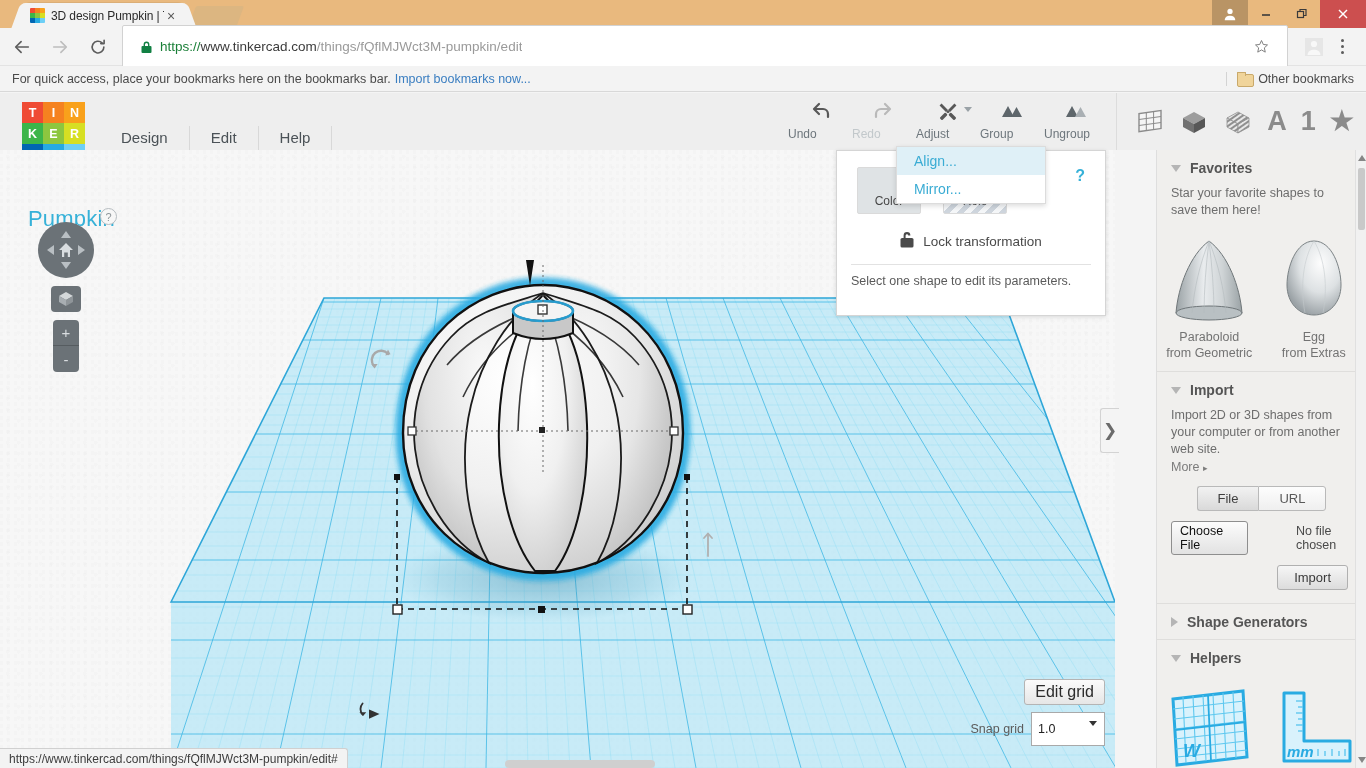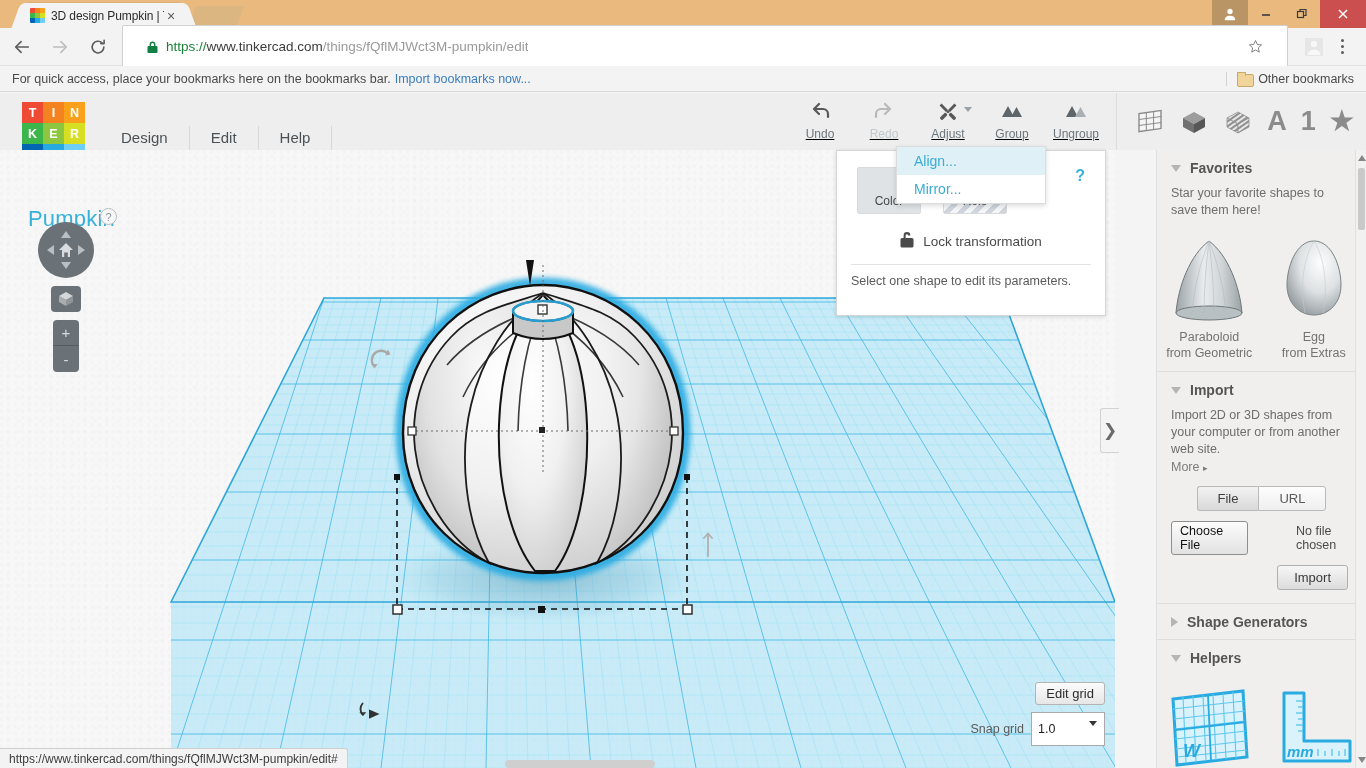--- a/index.html
+++ b/index.html
@@ -71,21 +71,21 @@
   .nav-ico {
     width: 32px; height: 32px; margin-left: 6px;
     display: flex; align-items: center; justify-content: center;
     color: #5c5c5c;
   }
   .nav-ico.dim { color: #bdbdbd; }
   .nav-ico svg { width: 18px; height: 18px; }
   .omnibox {
     flex: 1; height: 44px; margin: 0 8px 0 8px; background: #fff;
     border: 1px solid #d2d2d2; border-radius: 2px;
-    display: flex; align-items: center; padding: 0 24px;
+    display: flex; align-items: center; padding: 0 18px;
     font-size: 13.5px;
   }
   .lock { width: 11px; height: 12px; margin-right: 8px; flex: 0 0 11px; }
   .url { white-space: nowrap; overflow: hidden; color: #9a9a9a; }
   .url b { color: #3b3b3b; font-weight: 400; }
   .url .scheme { color: #1a7f37; }
   .omni-star { margin-left: auto; color: #8a8a8a; }
   .omni-star svg { width: 15px; height: 15px; display:block;}
   .nav-right { display: flex; align-items: center; padding-right: 6px; }
   .profile-chip {
@@ -131,21 +131,21 @@
     font-family: "Liberation Sans", sans-serif;
   }
   .tc-menu { position: absolute; left: 100px; top: 0; height: 57px; display: flex; align-items: flex-end; }
   .tc-menu-item {
     font-size: 15px; color: #4b5257; padding: 0 21px; height: 24px; line-height: 24px;
     border-right: 1px solid #d8d8d8; cursor: pointer;
   }
 
   .tools { position: absolute; right: 258px; top: 0; height: 57px; display: flex; align-items: flex-start; }
   .tool {
-    width: 64px; padding-top: 6px; text-align: center; cursor: pointer; position: relative; text-decoration: underline;
+    width: 64px; padding-top: 6px; cursor: pointer; position: relative;
   }
   .tool .glyph { height: 26px; display: flex; align-items: center; justify-content: center; }
   .tool .glyph svg { width: 24px; height: 24px; }
   .tool .lbl { font-size: 12px; color: #6d767c; margin-top: 2px; display: block; }
   .tool.disabled .lbl { color: #c2c8cb; }
   .tool.disabled .glyph svg { opacity: .35; }
   .caret-sm {
     position: absolute; right: 8px; top: 14px;
     width: 0; height: 0; border-left: 4px solid transparent; border-right: 4px solid transparent;
     border-top: 5px solid #9aa2a7;
@@ -221,21 +221,21 @@
 
   
   #plane { position: absolute; left: 0; top: 0; }
 
   
   #pumpkin { position: absolute; left: 355px; top: 95px; }
 
   
   .grid-ctrl { position: absolute; right: 10px; bottom: 22px; text-align: right; }
   .btn-editgrid {
-    display: inline-block; font-size: 13px; padding: 3px 10px;
+    display: inline-block; font-size: 16px; padding: 3px 10px;
     background: linear-gradient(#fbfbfb,#e6e6e6); border: 1px solid #b4b4b4;
     border-radius: 3px; color: #2c2c2c; cursor: pointer;
   }
   .snaprow { margin-top: 7px; display: flex; align-items: center; justify-content: flex-end; gap: 7px; }
   .snaprow .lbl { font-size: 12.5px; color: #5b5b5b; }
   .snapsel {
     width: 74px; height: 22px; border: 1px solid #a9a9a9; background: #fff;
     display: flex; align-items: center; padding: 16px 6px; font-size: 12.5px; color: #222;
     position: relative; cursor: pointer;
   }

